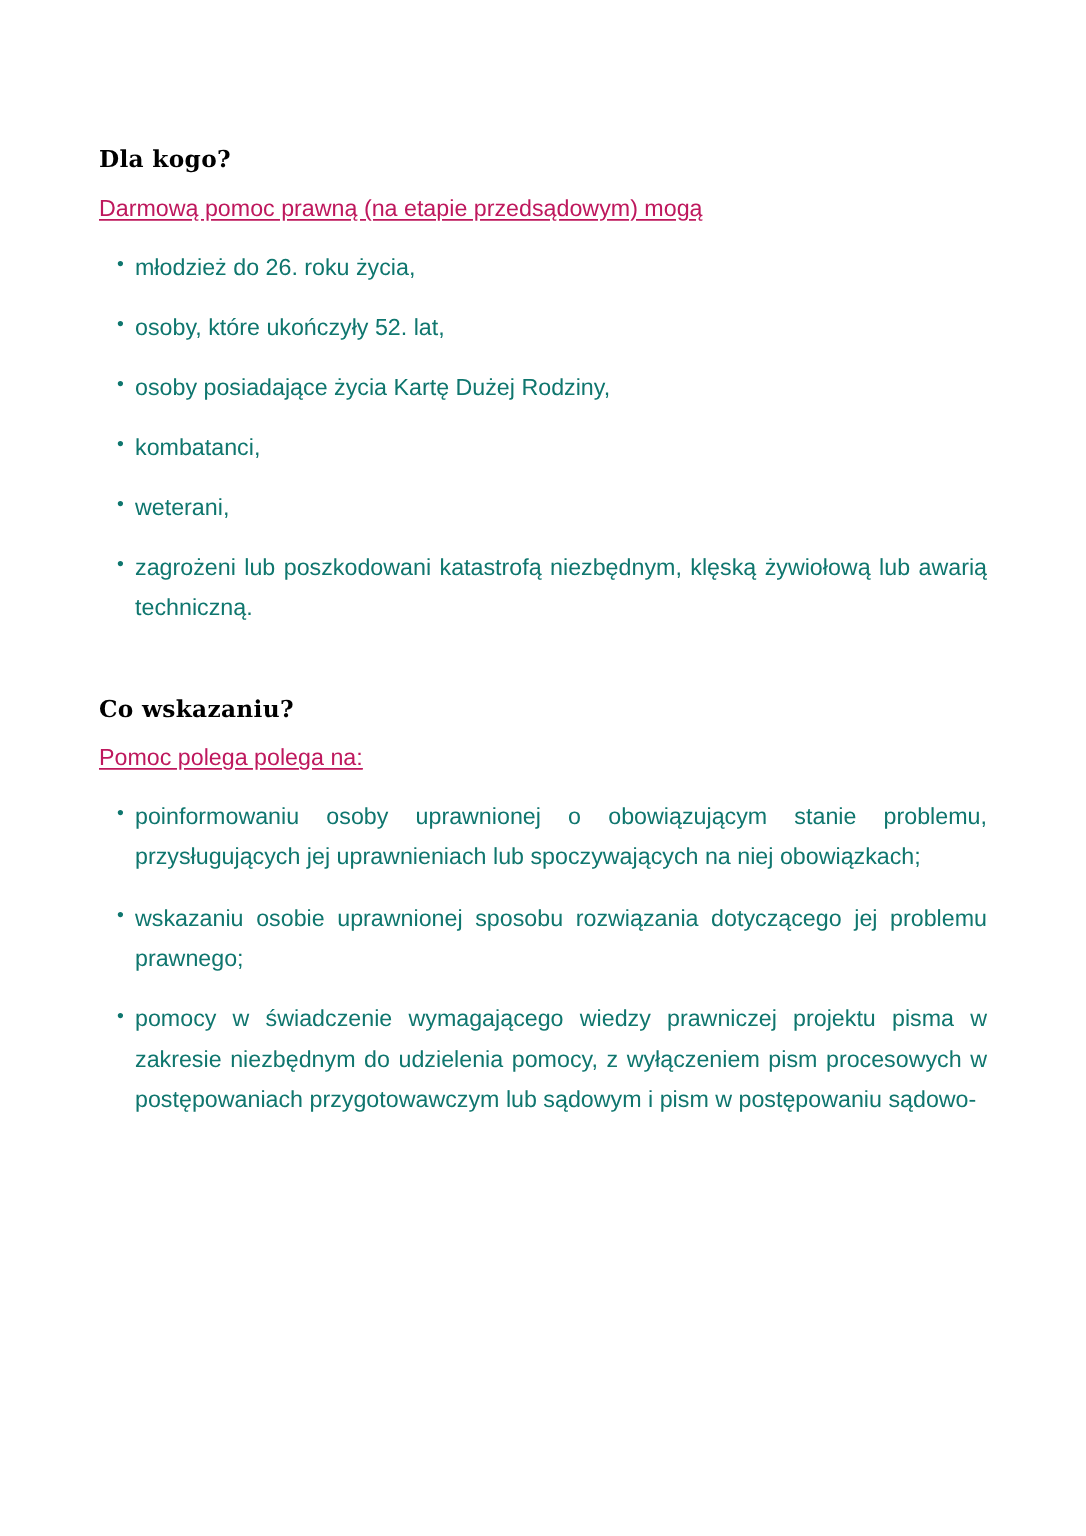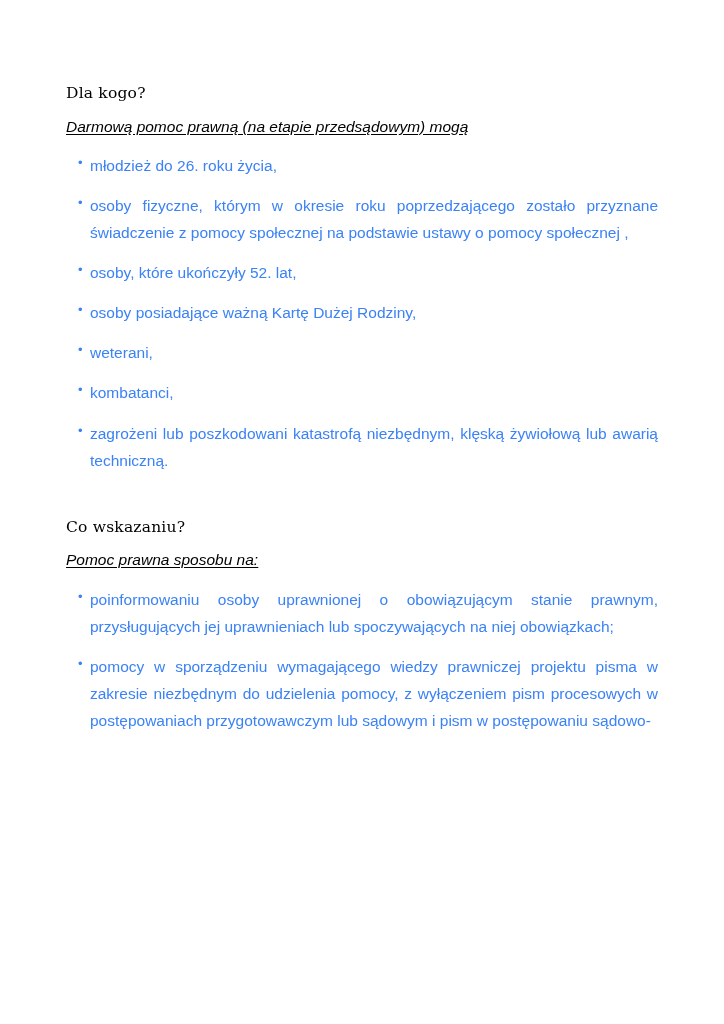--- a/index.html
+++ b/index.html
@@ -20,55 +20,54 @@
     height: 1024px;
     background: #ffffff;
     box-sizing: border-box;
     padding: 84px 66px 0 66px;
   }
   .doc-body {
     width: 592px;
   }
   h2.section-heading {
     font-family: "DejaVu Serif", serif;
-    font-weight: normal;
+    font-weight: bold;
     font-size: 15.5px;
     line-height: 1.2;
-    margin: 0 0 11px 0;
+    margin: 13px 0 11px 0;
     letter-spacing: 0.2px;
     color: #000;
   }
   p.lead {
     font-size: 15.5px;
     line-height: 1.62;
     margin: 0 0 6px 0;
     text-decoration: underline;
     text-underline-offset: 2px;
-    color: #000000;
-    font-style: italic;
+    color: #be185d;
   }
   p.lead .lead-line {
     display: block;
     text-decoration: underline;
     text-underline-offset: 2px;
   }
   ul.bullets {
     list-style: none;
     margin: 12px 0 0 0;
     padding: 0 0 0 12px;
   }
   ul.bullets li {
     position: relative;
     font-size: 15.5px;
     line-height: 1.75;
     text-align: justify;
     text-justify: inter-word;
     padding-left: 12px;
     margin: 13px 0 0 0;
-    color: #3b82f6;
+    color: #0f766e;
   }
   ul.bullets li::before {
     content: "\2022";
     position: absolute;
     left: 0;
     top: 0;
     font-size: 13px;
     line-height: 1.75;
   }
   .block-gap {
@@ -86,38 +85,38 @@
 
     <section>
       <h2 class="section-heading">Dla kogo?</h2>
 
       <p class="lead">
         <span class="lead-line">Darmową pomoc prawną (na etapie przedsądowym) mogą</span>
       </p>
 
       <ul class="bullets">
         <li>młodzież do 26. roku życia,</li>
-        <li>osoby fizyczne, którym w okresie roku poprzedzającego zostało przyznane świadczenie z pomocy społecznej na podstawie ustawy o pomocy społecznej ,</li>
         <li>osoby, które ukończyły 52. lat,</li>
-        <li>osoby posiadające ważną Kartę Dużej Rodziny,</li>
+        <li>osoby posiadające życia Kartę Dużej Rodziny,</li>
+        <li>kombatanci,</li>
         <li>weterani,</li>
-        <li>kombatanci,</li>
         <li>zagrożeni lub poszkodowani katastrofą niezbędnym, klęską żywiołową lub awarią techniczną.</li>
       </ul>
     </section>
 
     <div class="block-gap"></div>
 
     <section class="section-2">
       <h2 class="section-heading">Co wskazaniu?</h2>
 
       <p class="lead">
-        <span class="lead-line">Pomoc prawna  sposobu na:</span>
+        <span class="lead-line">Pomoc polega  polega na:</span>
       </p>
 
       <ul class="bullets">
-        <li>poinformowaniu osoby uprawnionej o obowiązującym stanie prawnym, przysługujących jej uprawnieniach lub spoczywających na niej obowiązkach;</li>
-        <li>pomocy w sporządzeniu wymagającego wiedzy prawniczej projektu pisma w zakresie niezbędnym do udzielenia pomocy, z wyłączeniem pism procesowych w postępowaniach przygotowawczym lub sądowym i pism w postępowaniu sądowo-</li>
+        <li>poinformowaniu osoby uprawnionej o obowiązującym stanie problemu, przysługujących jej uprawnieniach lub spoczywających na niej obowiązkach;</li>
+        <li>wskazaniu osobie uprawnionej sposobu rozwiązania dotyczącego jej problemu prawnego;</li>
+        <li>pomocy w świadczenie wymagającego wiedzy prawniczej projektu pisma w zakresie niezbędnym do udzielenia pomocy, z wyłączeniem pism procesowych w postępowaniach przygotowawczym lub sądowym i pism w postępowaniu sądowo-</li>
       </ul>
     </section>
 
   </div>
 </div>
 
 </body></html>

